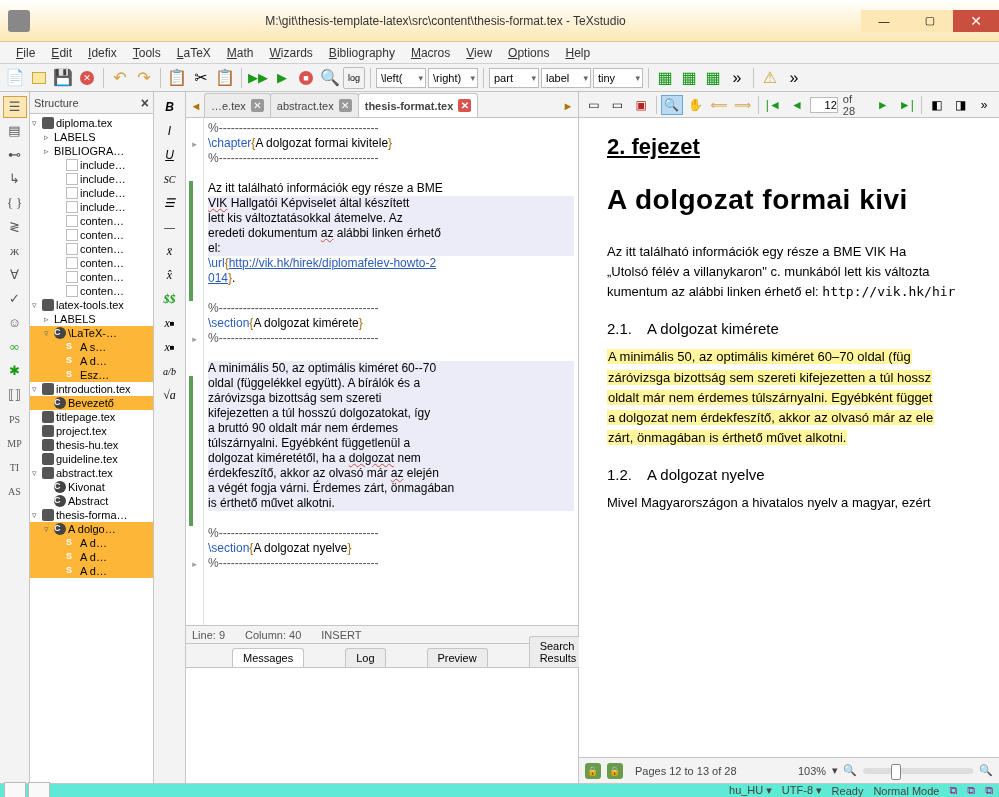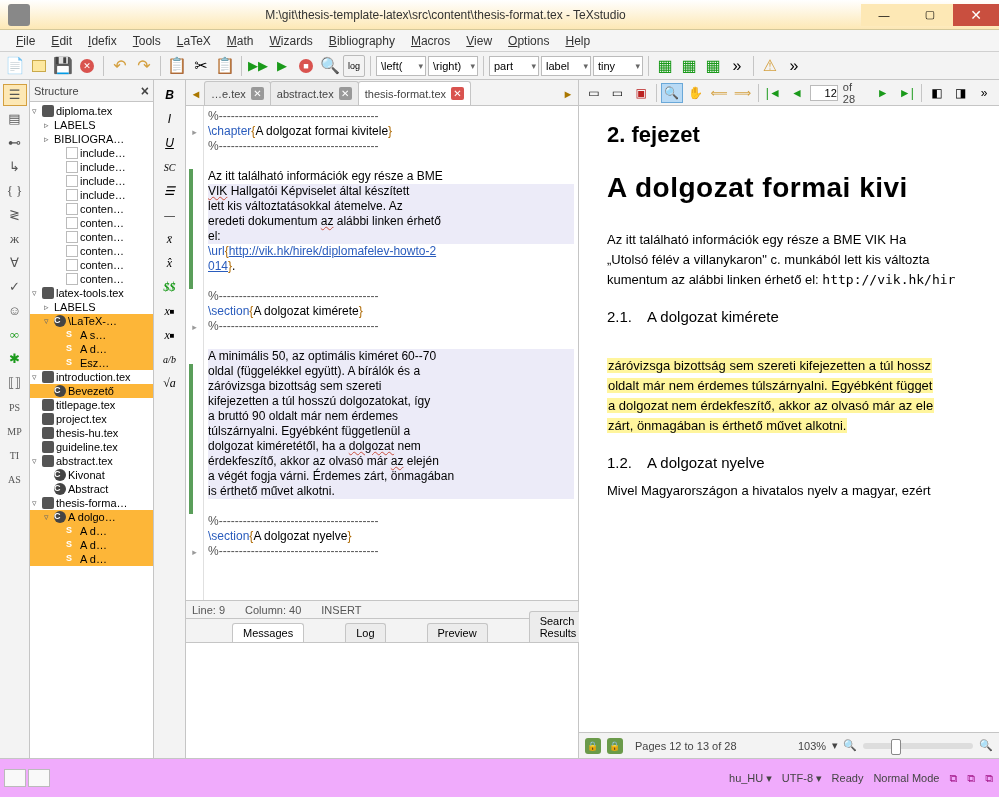--- a/index.html
+++ b/index.html
@@ -1,17 +1,17 @@
 <!DOCTYPE html>
 <html><head>
 <meta charset="utf-8">
 <style>
 * { margin:0; padding:0; box-sizing:border-box; font-family:"Segoe UI",Tahoma,sans-serif; }
 body { width:999px; height:797px; background:#efefef; display:flex; flex-direction:column; overflow:hidden; }
-.titlebar { height:30px; background:linear-gradient(#fff,#fde8b5); display:flex; align-items:center; border-bottom:1px solid #d4c89a; }
+.titlebar { height:42px; background:linear-gradient(#fff,#fde8b5); display:flex; align-items:center; border-bottom:1px solid #d4c89a; }
 .titlebar .ticon { width:22px; height:22px; margin-left:8px; background:#888; border-radius:3px; }
 .titlebar .ttext { flex:1; text-align:center; font-size:12px; color:#333; }
 .winbtns { display:flex; }
 .winbtn { width:46px; height:22px; display:flex; align-items:center; justify-content:center; font-size:11px; }
 .winbtn.min, .winbtn.max { background:#fde8b5; }
 .winbtn.close { background:#c94f3f; color:#fff; font-size:14px; }
 .menubar { height:22px; background:#f5f5f5; display:flex; align-items:center; border-bottom:1px solid #d0d0d0; padding-left:8px; }
 .menubar span { font-size:12px; color:#333; padding:0 8px; cursor:pointer; }
 .menubar span u { text-decoration:underline; }
 .toolbar { height:28px; background:#f3f3f3; display:flex; align-items:center; border-bottom:1px solid #c5c5c5; padding:0 4px; gap:2px; }
@@ -31,21 +31,21 @@
 .tree .node .tog { width:10px; display:inline-block; color:#666; font-size:9px; }
 .tree .node .doc-ic { width:12px; height:12px; margin-right:2px; display:inline-block; }
 .tree .node.sel { background:#fdb638; }
 .tree .ind0 { padding-left:2px; } .tree .ind1 { padding-left:14px; } .tree .ind2 { padding-left:26px; }
 .mathbar { width:32px; background:#f3f3f3; border-right:1px solid #c5c5c5; display:flex; flex-direction:column; align-items:center; padding-top:4px; gap:2px; }
 .mathbar .mb { width:26px; height:22px; display:flex; align-items:center; justify-content:center; font-size:12px; cursor:pointer; font-style:italic; font-family:serif; }
 .editcol { flex:1; display:flex; flex-direction:column; min-width:0; border-right:1px solid #c5c5c5; }
 .tabbar { height:26px; background:#f3f3f3; display:flex; align-items:flex-end; border-bottom:1px solid #c5c5c5; padding:0 2px; }
 .tabnav { width:16px; height:22px; display:flex; align-items:center; justify-content:center; color:#aa7700; cursor:pointer; font-size:11px; }
 .tab { height:24px; display:flex; align-items:center; padding:0 6px; font-size:11px; color:#444; background:#ececec; border:1px solid #c5c5c5; border-bottom:none; margin-right:-1px; border-radius:3px 3px 0 0; cursor:pointer;justify-content:flex-end; }
-.tab.active { background:#fff; font-weight:normal; }
+.tab.active { background:#fff; font-weight:bold; }
 .tab .tx { width:13px; height:13px; margin-left:5px; display:flex; align-items:center; justify-content:center; font-size:10px; color:#fff; background:#999; border-radius:2px; }
 .tab.active .tx { background:#d9534f; }
 .editor { flex:1; background:#fff; font-family:Consolas,monospace; font-size:12px; overflow:auto; display:flex; }
 .fold { width:18px; background:#fff; border-right:1px solid #e0e0e0; padding-top:3px; }
 .fold .fm { height:15px; display:flex; align-items:center; justify-content:center; font-size:9px; color:#999; }
 .fold .cb { position:relative; }
 .fold .cb::before { content:""; position:absolute; left:3px; top:0; bottom:0; width:4px; background:#5a9e5a; }
 .code { flex:1; padding:3px 4px; line-height:15px; }
 .code .ln { white-space:pre; height:15px; }
 .code .ln.hl { background:#ecebf8; }
@@ -61,31 +61,31 @@
 .msgbody .l1 { color:#1a7a1a; }
 .msgbody .l2 { color:#333; margin-top:8px; }
 .preview { width:420px; background:#fff; display:flex; flex-direction:column; }
 .pvtb { height:26px; background:#f3f3f3; border-bottom:1px solid #c5c5c5; display:flex; align-items:center; padding:0 4px; gap:2px; }
 .pvtb .pv-sep { width:1px; height:18px; background:#c5c5c5; margin:0 2px; }
 .pvtb .pv-btn { width:22px; height:20px; display:flex; align-items:center; justify-content:center; cursor:pointer; font-size:12px; }
 .pvtb .pv-btn.active { background:#b8daf5; border:1px solid #6aa8d8; }
 .pvtb input { width:28px; height:16px; font-size:11px; text-align:right; border:1px solid #bbb; }
 .pvtb .pgof { font-size:11px; color:#444; margin:0 3px; }
 .pvdoc { flex:1; background:#fff; overflow:hidden; padding:16px 0 0 28px; font-family:"Times New Roman",serif; color:#000; }
-.pvdoc .ch { font-size:22px; font-weight:bold; margin-bottom:24px; }
+.pvdoc .ch { font-size:22px; font-weight:bold; margin-bottom:24px;text-decoration:underline; }
 .pvdoc h1 { font-size:28px; font-weight:bold; margin-bottom:26px; letter-spacing:.5px; }
 .pvdoc p { font-size:13px; line-height:1.55; margin-bottom:14px; }
 .pvdoc .mono { font-family:Consolas,monospace; }
 .pvdoc h2 { font-size:15px; font-weight:normal; margin:18px 0 10px; }
 .pvdoc .hlp { background:#fff59d; padding:0 1px; }
 .pvstatus { height:26px; background:#f3f3f3; border-top:1px solid #c5c5c5; display:flex; align-items:center; font-size:11px; color:#444; padding:0 6px; gap:6px; }
 .pvstatus .zoom { width:110px; height:6px; background:#ddd; border-radius:3px; position:relative; }
 .pvstatus .zoom::after { content:""; position:absolute; left:28px; top:-4px; width:8px; height:14px; background:#fff; border:1px solid #888; border-radius:2px; }
 .lock { width:16px; height:16px; display:inline-flex; align-items:center; justify-content:center; background:#6a9a4a; border-radius:3px; color:#fff; font-size:9px; }
-.bottombar { height:39px; background:#f0abfc; border-top:1px solid #c5c5c5; display:flex; align-items:center; font-size:11px; color:#444; }
+.bottombar { height:14px; background:#5eead4; border-top:1px solid #c5c5c5; display:flex; align-items:center; font-size:11px; color:#444; }
 .bottombar .bb-l { display:flex; gap:2px; padding-left:4px; }
 .bottombar .bb-btn { width:22px; height:18px; border:1px solid #bbb; background:#f9f9f9; cursor:pointer; }
 .bottombar .bb-r { margin-left:auto; display:flex; align-items:center; gap:10px; padding-right:6px; }
 .ic-tex { width:14px; height:14px; background:#555; border-radius:2px; display:inline-block; }
 .ic-folder { width:14px; height:12px; background:#fde8a0; border:1px solid #c9a94a; display:inline-block; }
 .ic-doc { width:12px; height:14px; background:#fff; border:1px solid #bbb; display:inline-block; position:relative; }
 .ic-cls { width:14px; height:14px; background:#444; border-radius:50%; display:inline-flex; align-items:center; justify-content:center; color:#fff; font-size:9px; font-weight:bold; }
 .ic-sec { width:14px; height:14px; background:#fdb638; border-radius:2px; display:inline-flex; align-items:center; justify-content:center; color:#fff; font-size:9px; font-weight:bold; }
 .ic-play { color:#1a9a1a; font-size:13px; }
 .ic-stop { width:14px; height:14px; background:#d9534f; border-radius:50%; display:inline-flex; align-items:center; justify-content:center; color:#fff; font-size:9px; }
@@ -506,21 +506,21 @@
     <div class="pvdoc">
       <div class="ch">2. fejezet</div>
       <h1>A dolgozat formai kivi</h1>
       <p>
         <span>Az itt található információk egy része a BME VIK Ha</span><br>
         <span>„Utolsó félév a villanykaron" c. munkából lett kis változta</span><br>
         <span>kumentum az alábbi linken érhető el: </span><span class="mono">http://vik.hk/hir</span>
       </p>
       <h2>2.1. A dolgozat kimérete</h2>
       <p>
-        <br>
+        <span class="hlp">A minimális 50, az optimális kiméret 60–70 oldal (füg</span><br>
         <span class="hlp">záróvizsga bizottság sem szereti kifejezetten a túl hossz</span><br>
         <span class="hlp">oldalt már nem érdemes túlszárnyalni. Egyébként függet</span><br>
         <span class="hlp">a dolgozat nem érdekfeszítő, akkor az olvasó már az ele</span><br>
         <span class="hlp">zárt, önmagában is érthető művet alkotni.</span>
       </p>
       <h2>1.2. A dolgozat nyelve</h2>
       <p>Mivel Magyarországon a hivatalos nyelv a magyar, ezért</p>
     </div>
     <div class="pvstatus">
       <span class="lock">🔒</span>

